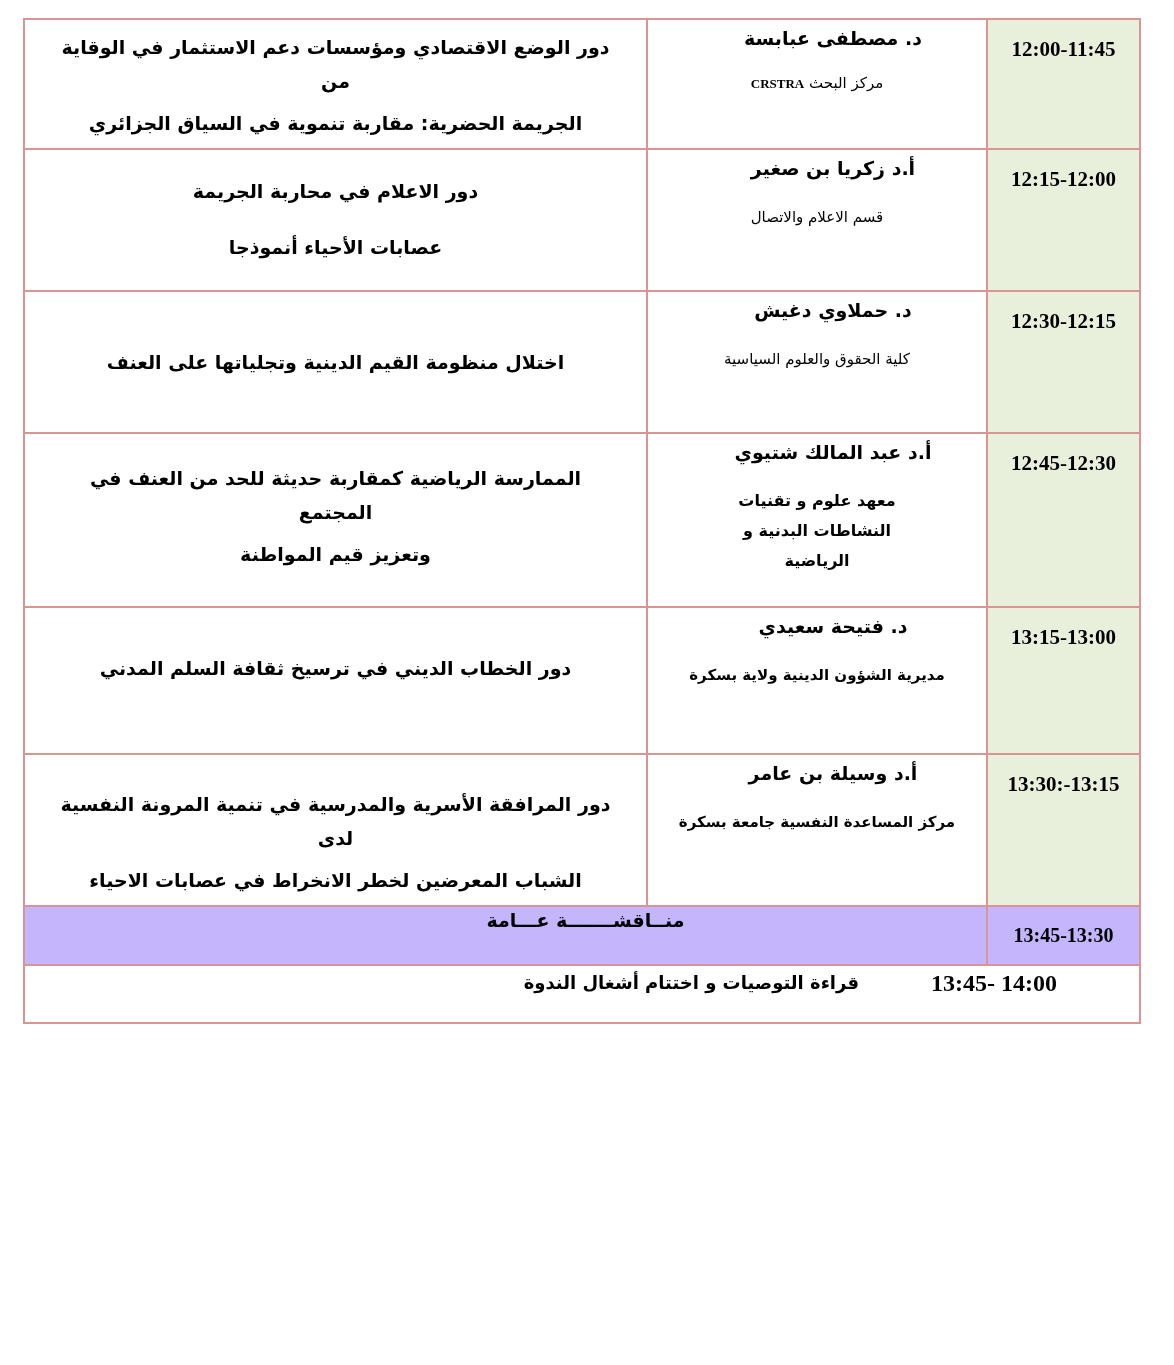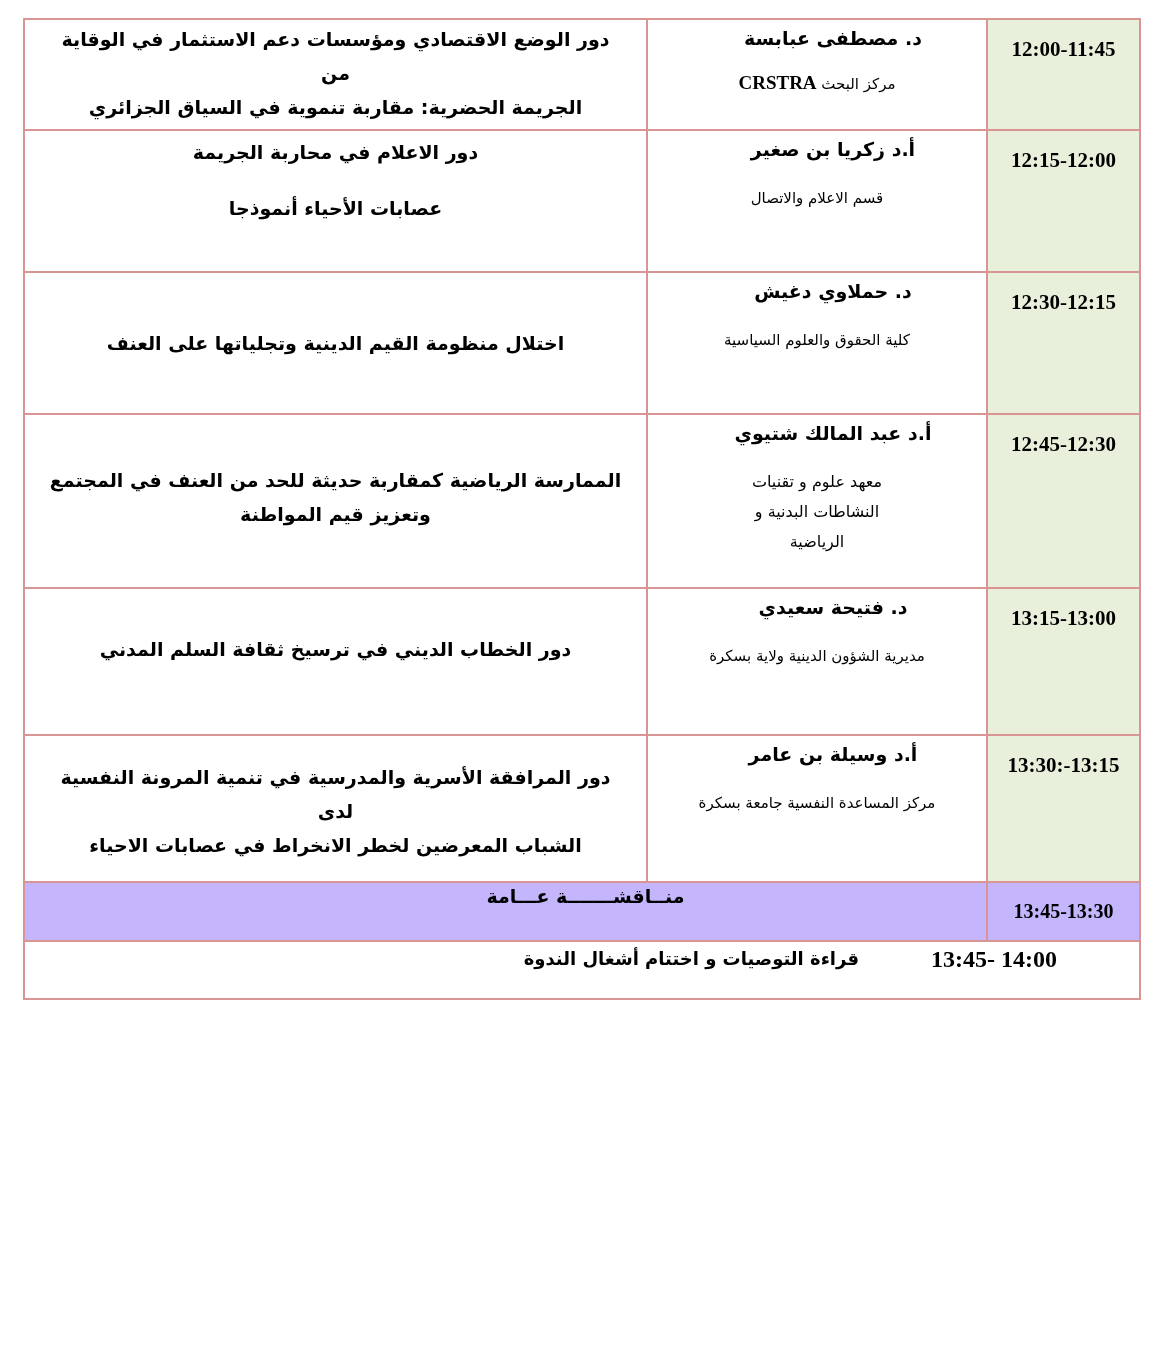--- a/index.html
+++ b/index.html
@@ -7,25 +7,25 @@
          font-family: "DejaVu Sans", "Liberation Sans", sans-serif; color: #000; }
   .tbl { position: absolute; left: 23px; top: 18px; width: 1118px; }
   table { border-collapse: collapse; width: 1118px; table-layout: fixed; direction: rtl; }
   td { border: 2px solid #d99594; vertical-align: top; padding: 0; }
   td.time { width: 151px; background: #e8f0dc; text-align: center;
             font-family: "Liberation Serif", serif; font-weight: bold; font-size: 21px;
             padding-top: 17px; direction: ltr; }
   td.speaker { width: 338px; text-align: center; }
   td.title { text-align: center; }
   .sp-name { font-weight: bold; font-size: 19px; margin-top: 6px; line-height: 24px; margin-left: 32px; }
-  .sp-aff { font-size: 15px; font-weight: normal; margin-top: 26px; line-height: 22px; }
+  .sp-aff { font-size: 15px; font-weight: bold; margin-top: 26px; line-height: 22px; }
   .sp-aff.plain { font-weight: normal; }
-  .sp-aff .en { font-family: "Liberation Serif", serif; font-weight: bold; font-size: 19px; }
+  .sp-aff .en { font-family: "Liberation Serif", serif; font-weight: bold; font-size: 13px; }
   .ttl { font-weight: bold; font-size: 19px; line-height: 34px; padding: 0 20px; }
-  .ttl p { margin: 0; }
+  .ttl p { margin: 8px; }
   .row-discussion td { background: #c4b5fd; }
   .disc-label { font-weight: bold; font-size: 19px; text-align: center; padding: 2px 0 0 160px; }
   .closing td { background: #fff; }
   .closing-wrap { display: flex; direction: rtl; align-items: flex-start; padding-top: 4px; }
   .closing-time { font-family: "Liberation Serif", serif; font-weight: bold; font-size: 24px;
                   direction: ltr; margin-right: 58px; width: 150px; text-align: left; }
   .closing-label { font-weight: bold; font-size: 18px; margin-right: 72px; margin-top: 2px; }
 </style>
 </head>
 <body>
@@ -51,21 +51,21 @@
     </td>
   </tr>
 
   <tr style="height:142px">
     <td class="time">12:15-12:00</td>
     <td class="speaker">
       <div class="sp-name">أ.د زكريا بن صغير</div>
       <div class="sp-aff plain">قسم الاعلام والاتصال</div>
     </td>
     <td class="title">
-      <div class="ttl" style="padding-top:7px;line-height:56px">
+      <div class="ttl" style="padding-top:19px;line-height:56px">
         <p style="line-height:28px">دور الاعلام في محاربة الجريمة</p>
         <p style="line-height:28px;margin-top:28px">عصابات الأحياء أنموذجا</p>
       </div>
     </td>
   </tr>
 
   <tr style="height:142px">
     <td class="time">12:30-12:15</td>
     <td class="speaker">
       <div class="sp-name">د. حملاوي دغيش</div>

